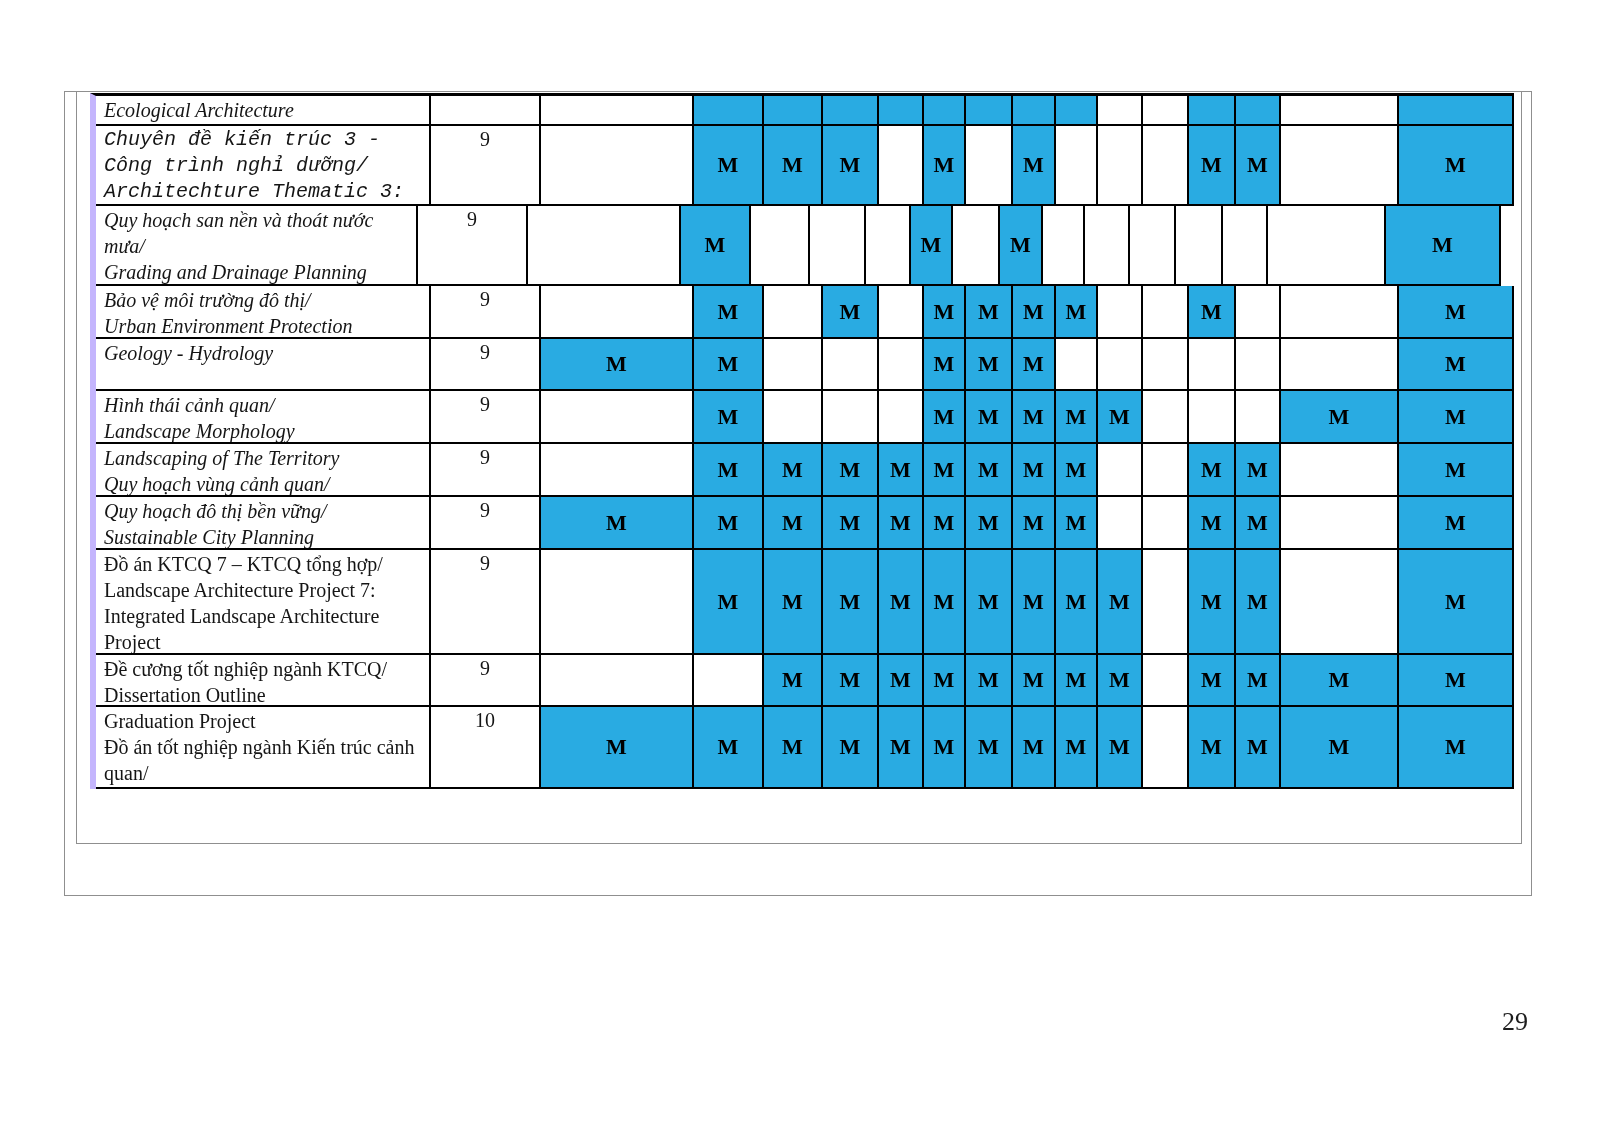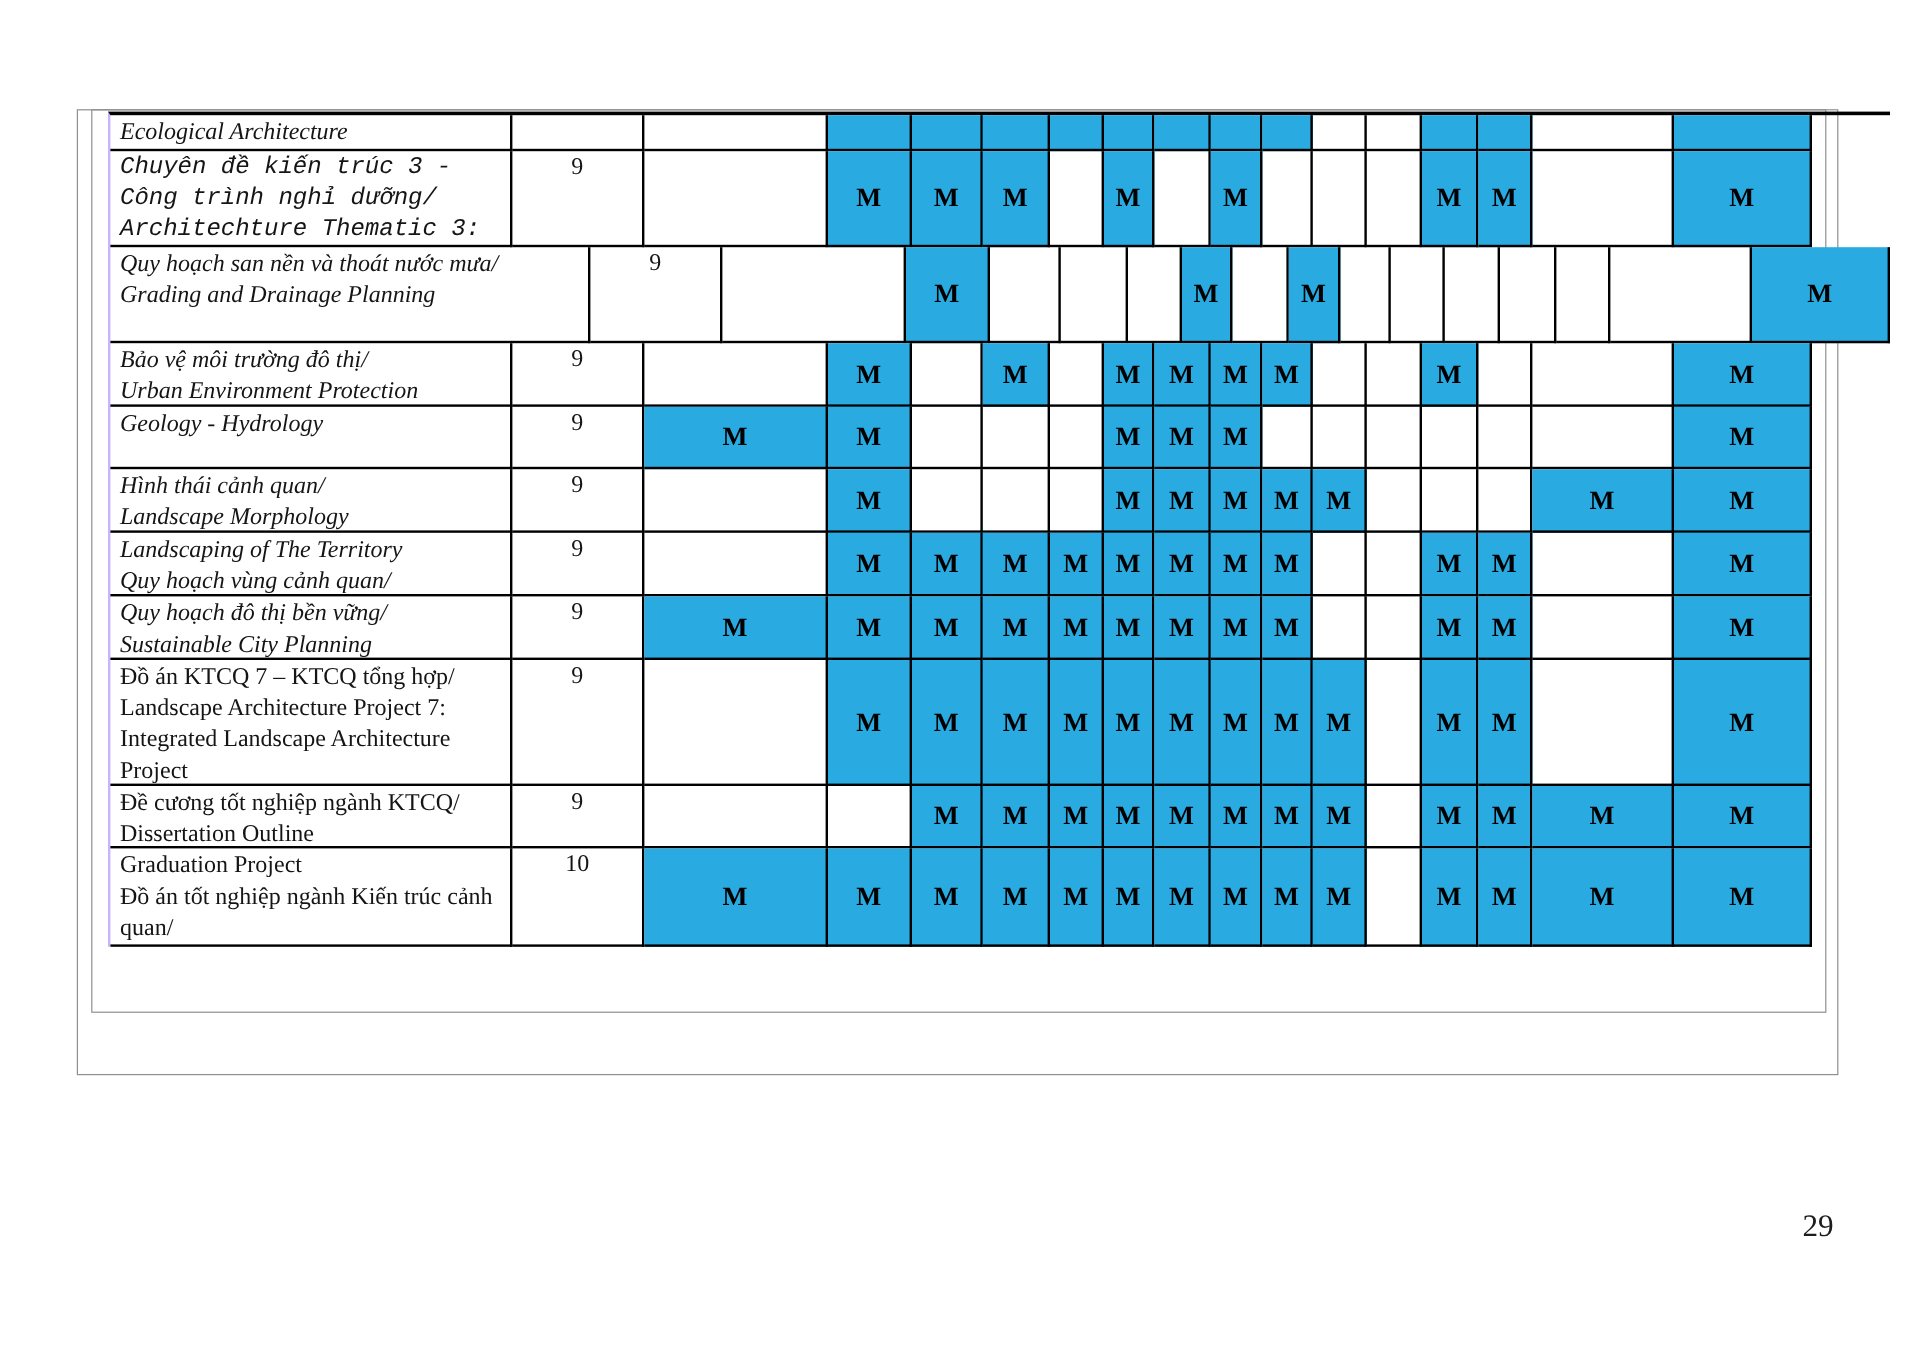--- a/index.html
+++ b/index.html
@@ -5,21 +5,21 @@
   html,body { margin:0; padding:0; }
   body {
     width:1600px; height:1132px; background:#ffffff; position:relative;
     font-family:"Liberation Serif","DejaVu Serif",serif;
   }
   .frame { position:absolute; border:1px solid #8f8f8f; background:transparent; }
   #frame-outer { left:64px; top:91px; width:1466px; height:803px; }
   #frame-inner { left:76px; top:91px; width:1444px; height:751px; }
   #curriculum-table {
     position:absolute; left:90px; top:93px;
-    border-top:3px solid #000; border-left:2px solid #c4b5fd;
+    border-top:3px solid #000; border-left:6px solid #c4b5fd;
   }
   .trow { display:flex; }
   .cell {
     box-sizing:border-box; height:100%;
     border-right:2px solid #000; border-bottom:2px solid #000;
     overflow:hidden;
   }
   .name {
     width:335px; padding:1px 6px 0 8px;
     font-size:20px; line-height:26px; color:#151515;
@@ -83,21 +83,21 @@
       <div class="cell mark blue" style="width: 43px;">M</div>
       <div class="cell mark" style="width: 42px;"></div>
       <div class="cell mark" style="width: 45px;"></div>
       <div class="cell mark" style="width: 46px;"></div>
       <div class="cell mark blue" style="width: 47px;">M</div>
       <div class="cell mark blue" style="width: 45px;">M</div>
       <div class="cell mark" style="width: 118px;"></div>
       <div class="cell mark blue" style="width: 115px;">M</div>
     </div>
     <div class="trow" style="height: 80px;">
-      <div class="cell name it" style="width: 400px;">
+      <div class="cell name it" style="width: 322px;">
         <div>Quy hoạch san nền và thoát nước mưa/</div>
         <div>Grading and Drainage Planning</div>
       </div>
       <div class="cell sem" style="width: 110px;">9</div>
       <div class="cell mark" style="width: 153px;"></div>
       <div class="cell mark blue" style="width: 70px;">M</div>
       <div class="cell mark" style="width: 59px;"></div>
       <div class="cell mark" style="width: 56px;"></div>
       <div class="cell mark" style="width: 45px;"></div>
       <div class="cell mark blue" style="width: 42px;">M</div>

